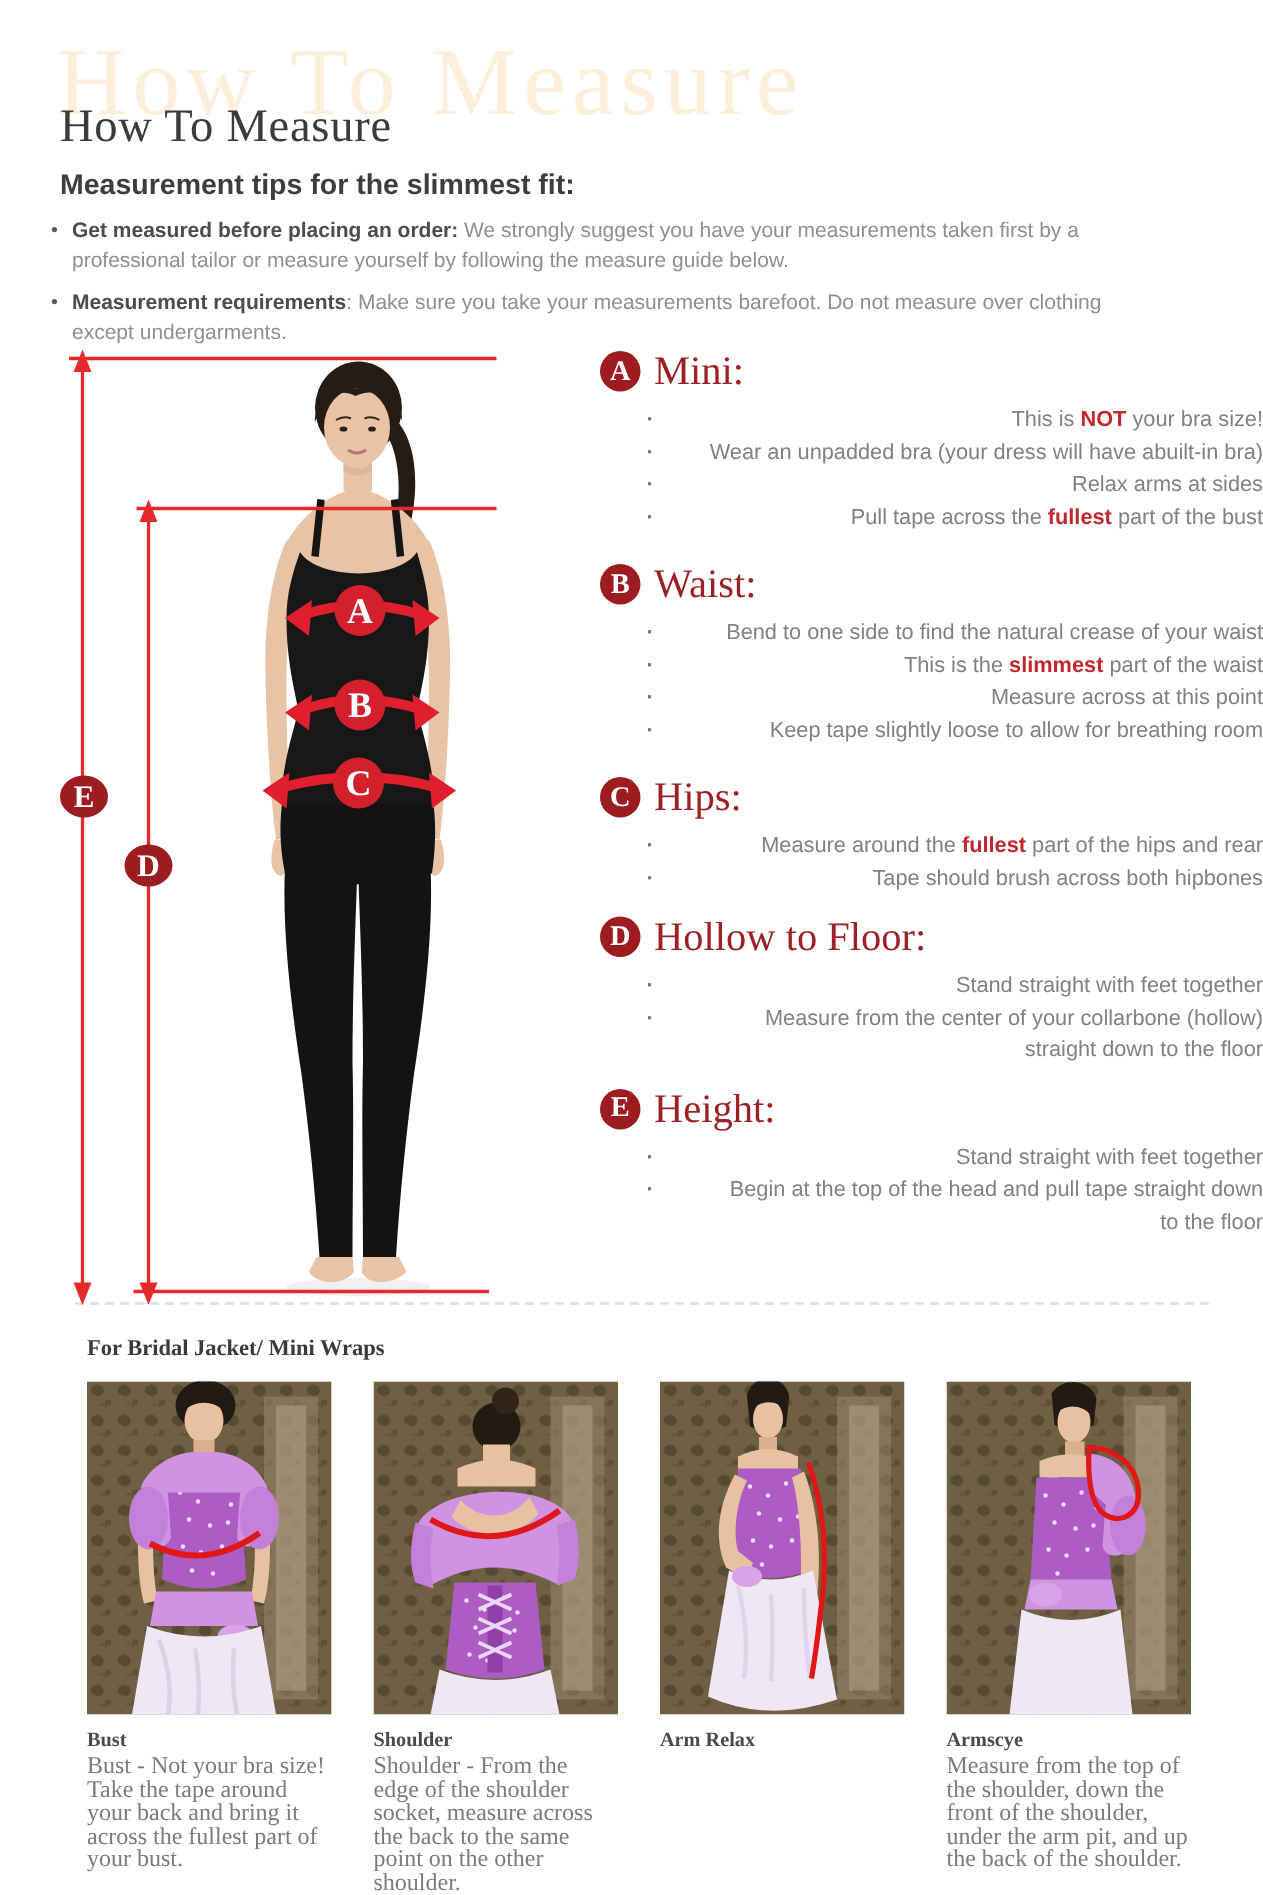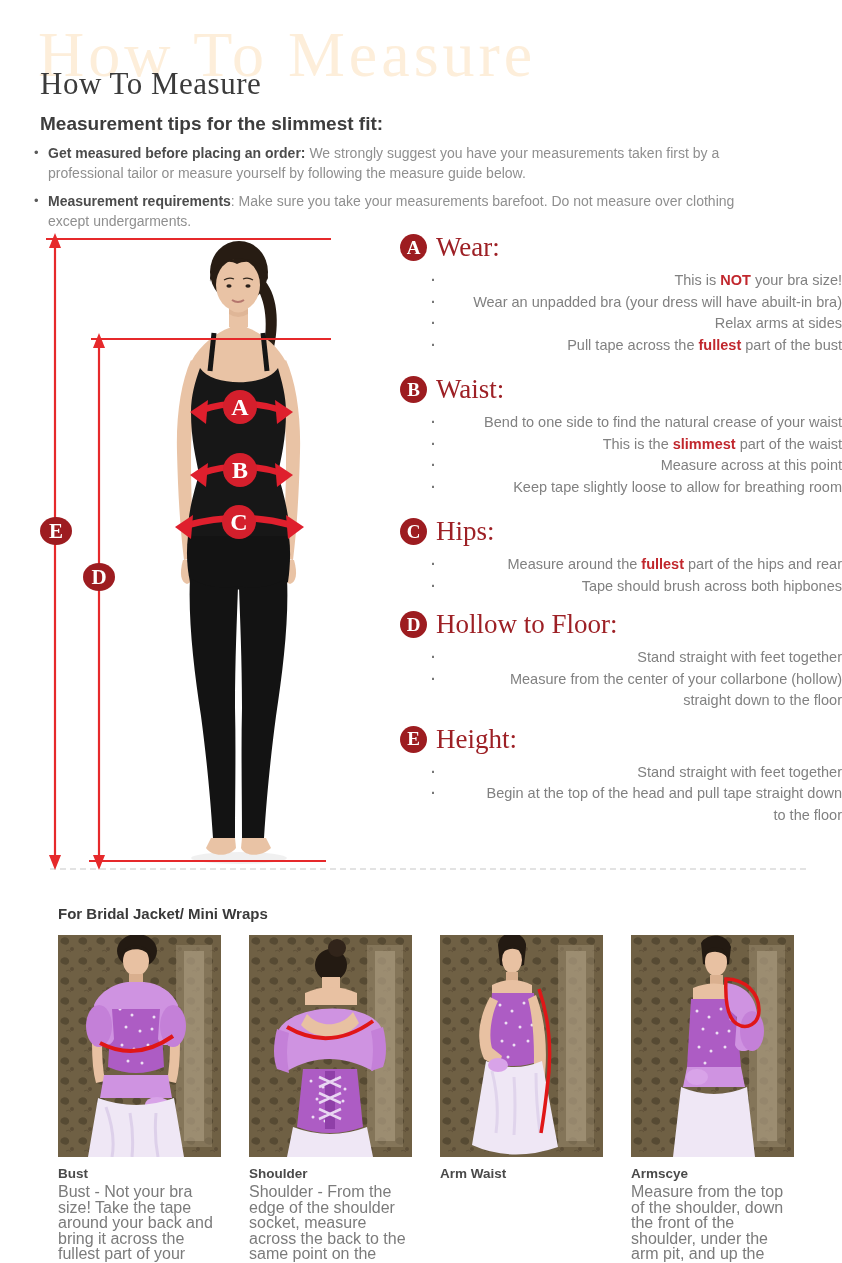--- a/index.html
+++ b/index.html
@@ -45,23 +45,23 @@
   .msec-title{font-family:"Liberation Serif",serif;font-size:27px;color:#9d2025;}
   .mb-list{list-style:none;margin:0;padding:0 0 0 31px;text-align:right;}
   .mb-list li{
     position:relative;padding-left:11px;font-size:14.5px;line-height:21.5px;
     color:#818181;white-space:pre-line;
   }
   .mb-list li::before{content:"·";position:absolute;left:0;top:0;font-weight:bold;color:#777;}
   .em{color:#c1272d;font-weight:bold;}
   
   .jacket{position:absolute;left:58px;top:891px;width:740px;z-index:1;}
-  .jacket h3{margin:14px 0 13px 0;font-size:15px;font-weight:bold;color:#3a3a3a;}
+  .jacket h3{margin:0 0 13px 0;font-size:15px;font-weight:bold;color:#3a3a3a;font-family:Liberation Serif, serif;}
   .cards{display:flex;gap:28px;}
-  .card{width:163px;}
+  .card{width:163px;font-family:Liberation Serif, serif;}
   .card svg{display:block;width:163px;height:222px;}
   .card-title{margin-top:9px;font-size:13.5px;font-weight:bold;color:#4a4a4a;line-height:16px;}
   .card-text{font-size:16px;line-height:15.5px;color:#7b7b7b;margin-top:2px;}
 </style>
 </head>
 <body>
 
 <div class="page">
 
   <div class="watermark">How To Measure</div>
@@ -154,21 +154,21 @@
       </g>
     </svg>
   </div>
 
   <div class="dashed"></div>
 
   <div class="sections" id="sections">
       <div class="msec">
         <div class="msec-h">
           <span class="badge">A</span>
-          <span class="msec-title">Wear:</span>
+          <span class="msec-title">Mini:</span>
         </div>
         <ul class="mb-list">
           <li><span>This is </span><span class="em">NOT</span><span> your bra size!</span></li>
           <li><span>Wear an unpadded bra (your dress will have abuilt-in bra)</span></li>
           <li><span>Relax arms at sides</span></li>
           <li><span>Pull tape across the </span><span class="em">fullest</span><span> part of the bust</span></li>
         </ul>
       </div>
       <div class="msec">
         <div class="msec-h">
@@ -340,21 +340,21 @@
               <circle cx="88" cy="106" r="1.5" fill="#f3ecf8" opacity="0.9"></circle>
               <circle cx="68" cy="122" r="1.5" fill="#f3ecf8" opacity="0.9"></circle>
     <path d="M50 62 C38 84 36 106 44 124 L58 132 L62 121 L52 113 C48 99 52 78 58 66 Z" fill="#e8c1a2"></path>
     <path d="M96 60 C106 86 108 118 104 150 C102 170 100 184 98 196 L88 194 C92 170 94 146 94 122 C94 100 92 78 88 64 Z" fill="#e8c1a2"></path>
     <path d="M46 126 Q74 138 102 126 L118 212 Q72 228 32 210 Z" fill="#efe7f5"></path>
     <path d="M52 136 q8 32 4 62 M74 142 q2 28 0 58 M96 138 q0 30 4 60" stroke="#e0d4ec" stroke-width="3" fill="none"></path>
     <ellipse cx="58" cy="130" rx="10" ry="7" fill="#d8a3e8"></ellipse>
     <path d="M99 54 C110 86 112 120 107 154 C105 172 103 186 101 198" stroke="#e01617" stroke-width="3.5" fill="none"></path>
             </svg>
           </div>
-          <div class="card-title">Arm Waist</div>
+          <div class="card-title">Arm Relax</div>
         </div>
         <div class="card">
           <div>
             <svg width="163" height="222" viewBox="0 0 163 222">
               <defs>
                 <pattern id="wp3" width="18" height="20" patternUnits="userSpaceOnUse">
       <path d="M3 4 C6 1 10 2 11 5 C12 9 8 11 5 9 C2 8 2 6 3 4 Z" fill="#3e3322" opacity="0.5"></path>
       <circle cx="14" cy="14" r="2" fill="#3e3322" opacity="0.4"></circle>
       <path d="M8 16 q3 -2 5 1" stroke="#3e3322" stroke-width="1" fill="none" opacity="0.35"></path>
     </pattern>

